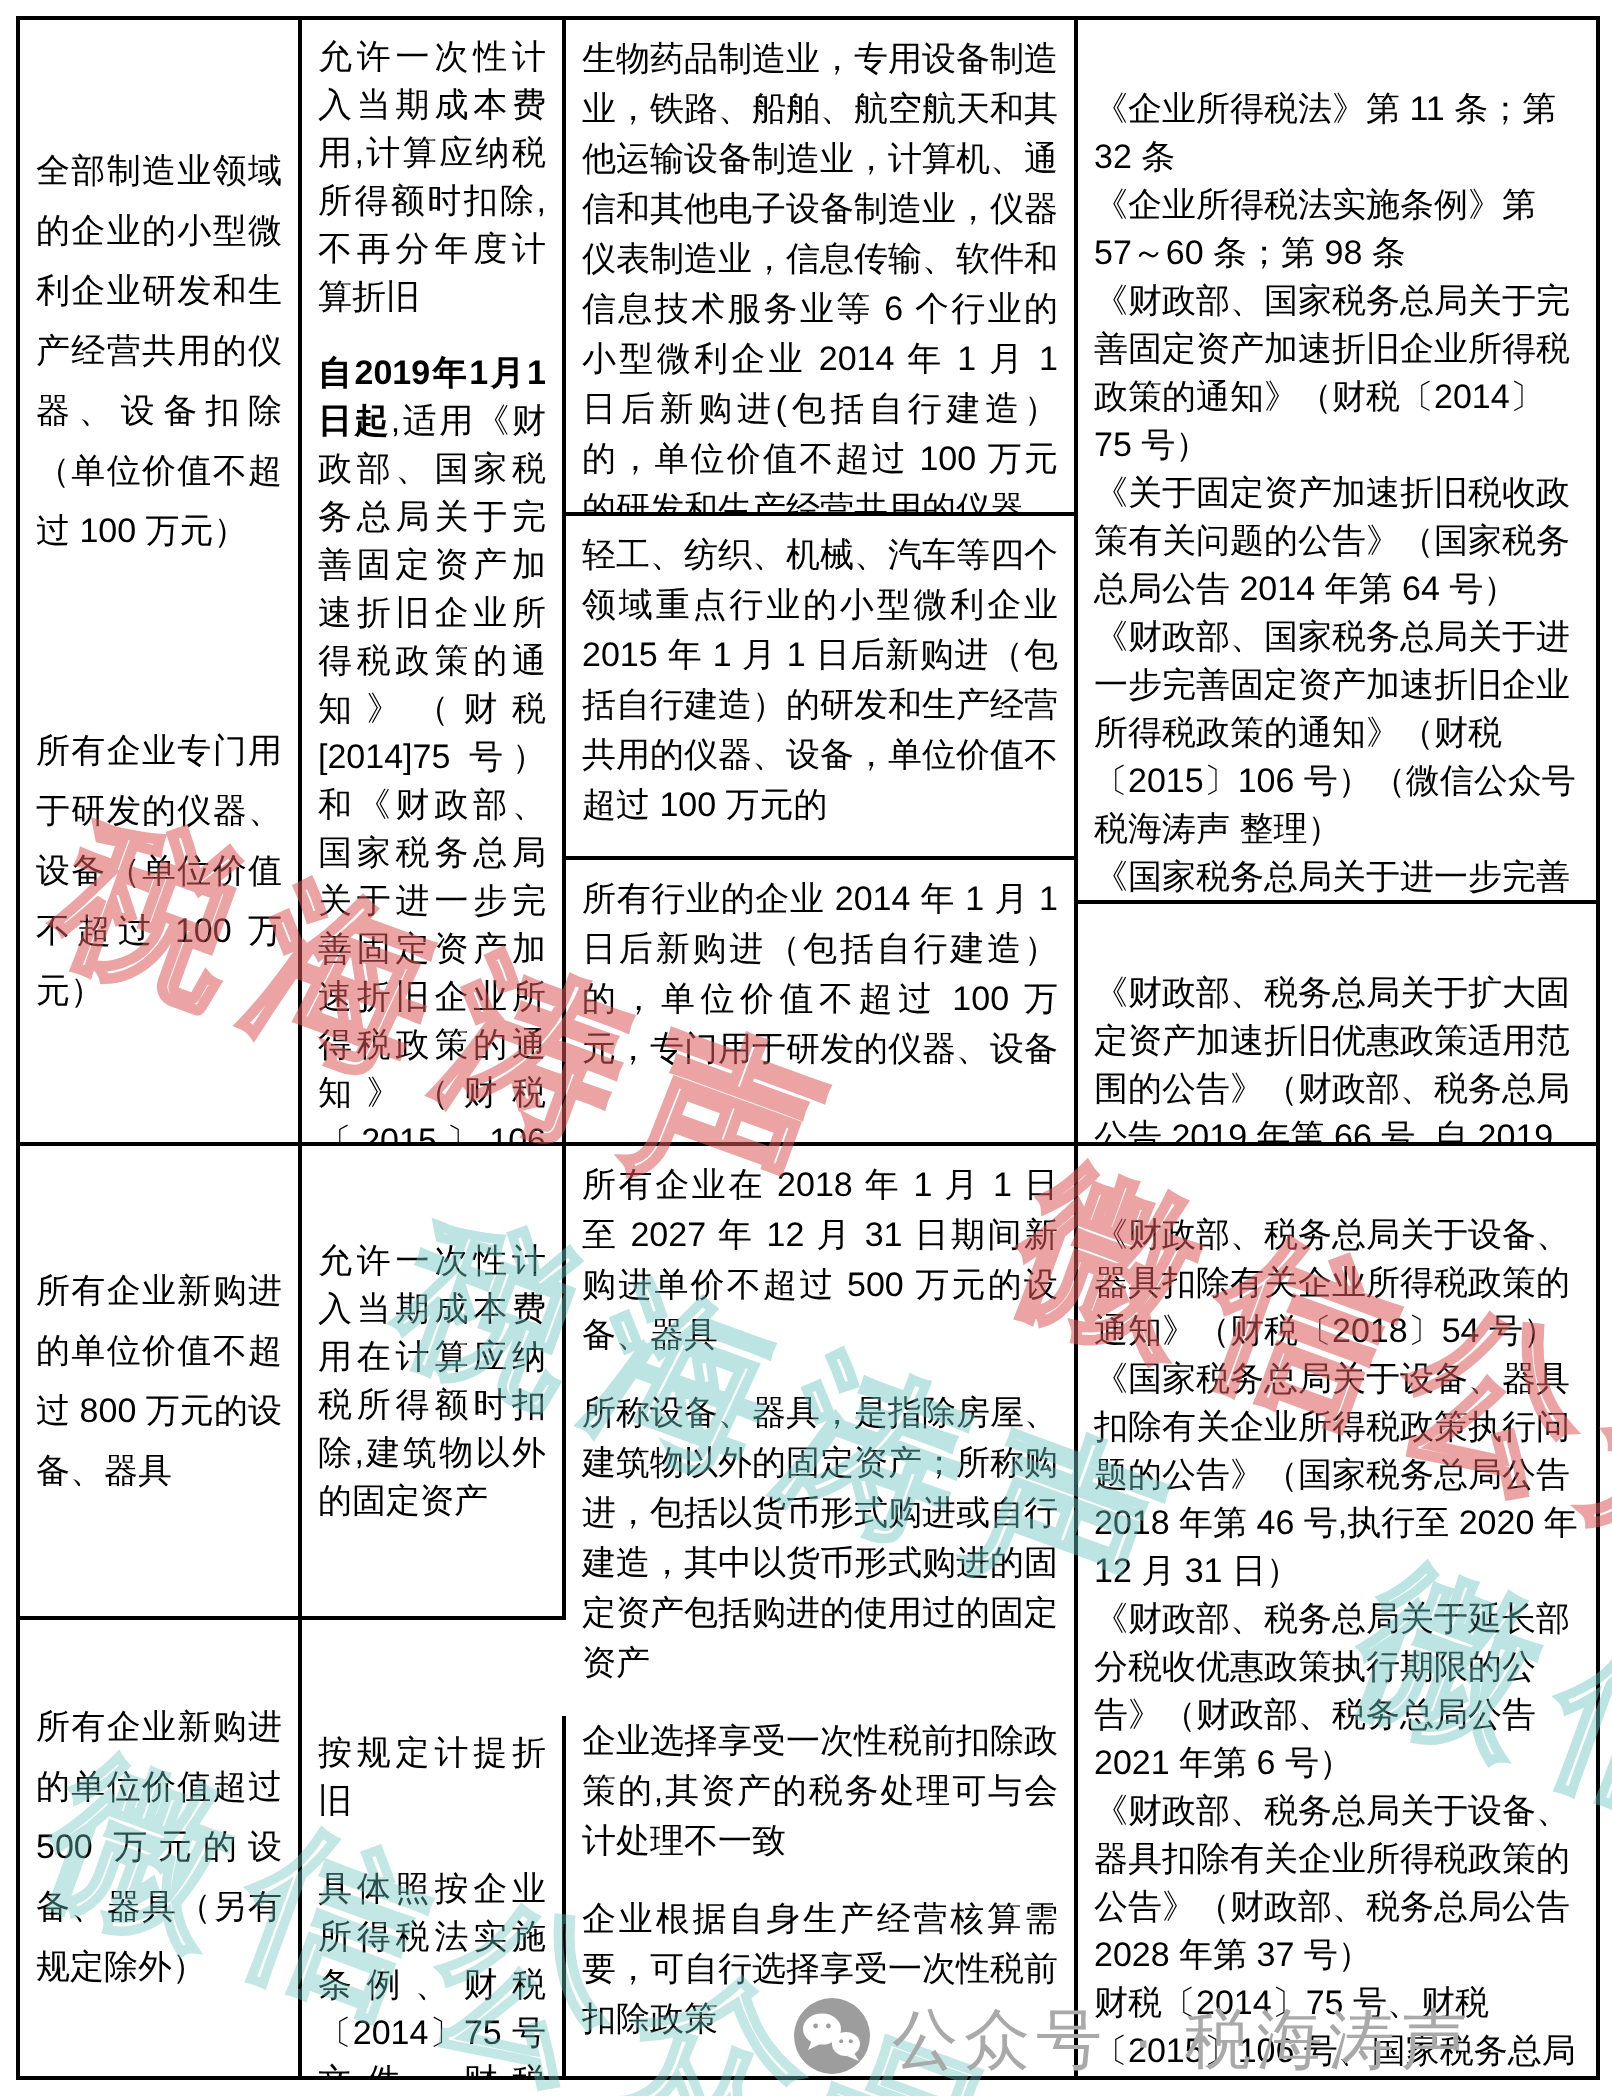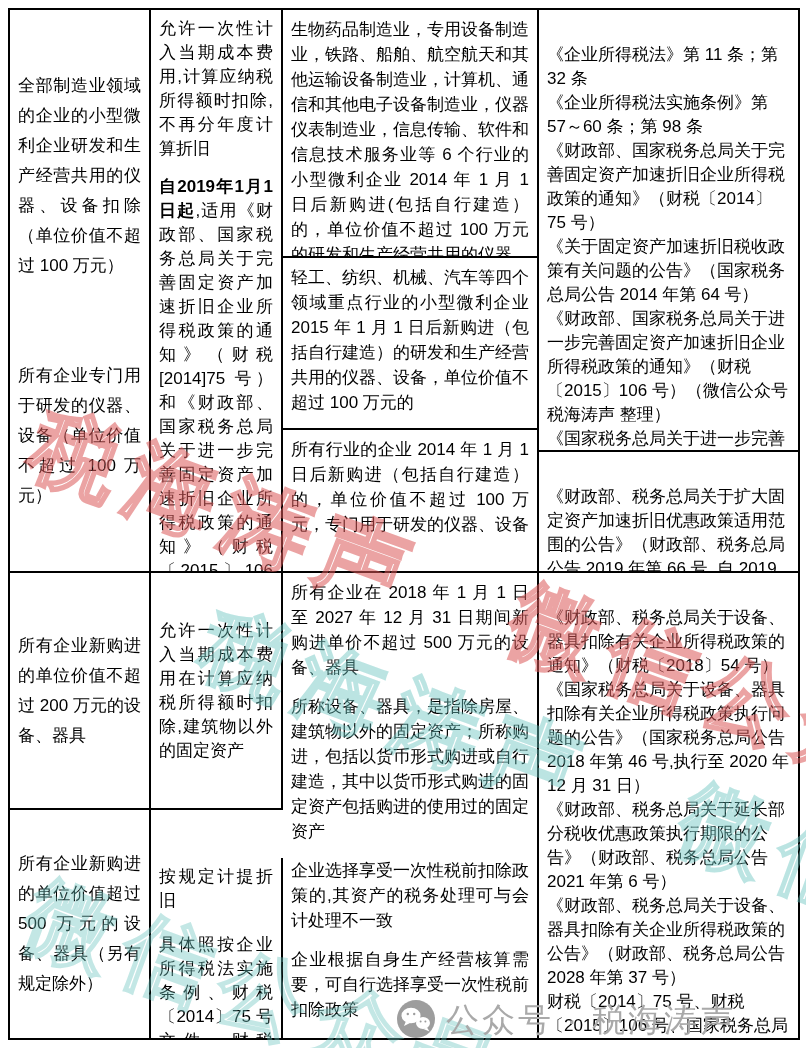--- a/index.html
+++ b/index.html
@@ -90,21 +90,21 @@
       <p class="para"><span>《关于固定资产加速折旧税收政策有关问题的公告》（国家税务总局公告 2014 年第 64 号）</span></p>
       <p class="para"><span>《财政部、国家税务总局关于进一步完善固定资产加速折旧企业所得税政策的通知》（财税〔2015〕106 号）（微信公众号 税海涛声 整理）</span></p>
       <p class="para"><span>《国家税务总局关于进一步完善固定资产加速折旧企业所得税政策有关问题的公告》（国家税务总局公告 2015 年第 68 号）</span></p>
     </div>
 
   <div class="cell col4 no-br" style="grid-column:4;grid-row:4;">
       <p class="para"><span>《财政部、税务总局关于扩大固定资产加速折旧优惠政策适用范围的公告》（财政部、税务总局公告 2019 年第 66 号, 自 2019 年 1 月 1 日起执行）</span></p>
     </div>
 
   <div class="cell col1 vc" style="grid-column:1;grid-row:5;">
-      <p class="para"><span>所有企业新购进的单位价值不超过 200 万元的设备、器具</span></p>
+      <p class="para"><span>所有企业新购进的单位价值不超过 800 万元的设备、器具</span></p>
     </div>
 
   <div class="cell col2 vc" style="grid-column:2;grid-row:5;">
       <p class="para"><span>允许一次性计入当期成本费用在计算应纳税所得额时扣除,建筑物以外的固定资产</span></p>
     </div>
 
   <div class="cell col1 vc no-bb" style="grid-column:1;grid-row:6;">
       <p class="para"><span>所有企业新购进的单位价值超过 500 万元的设备、器具（另有规定除外）</span></p>
     </div>
 

